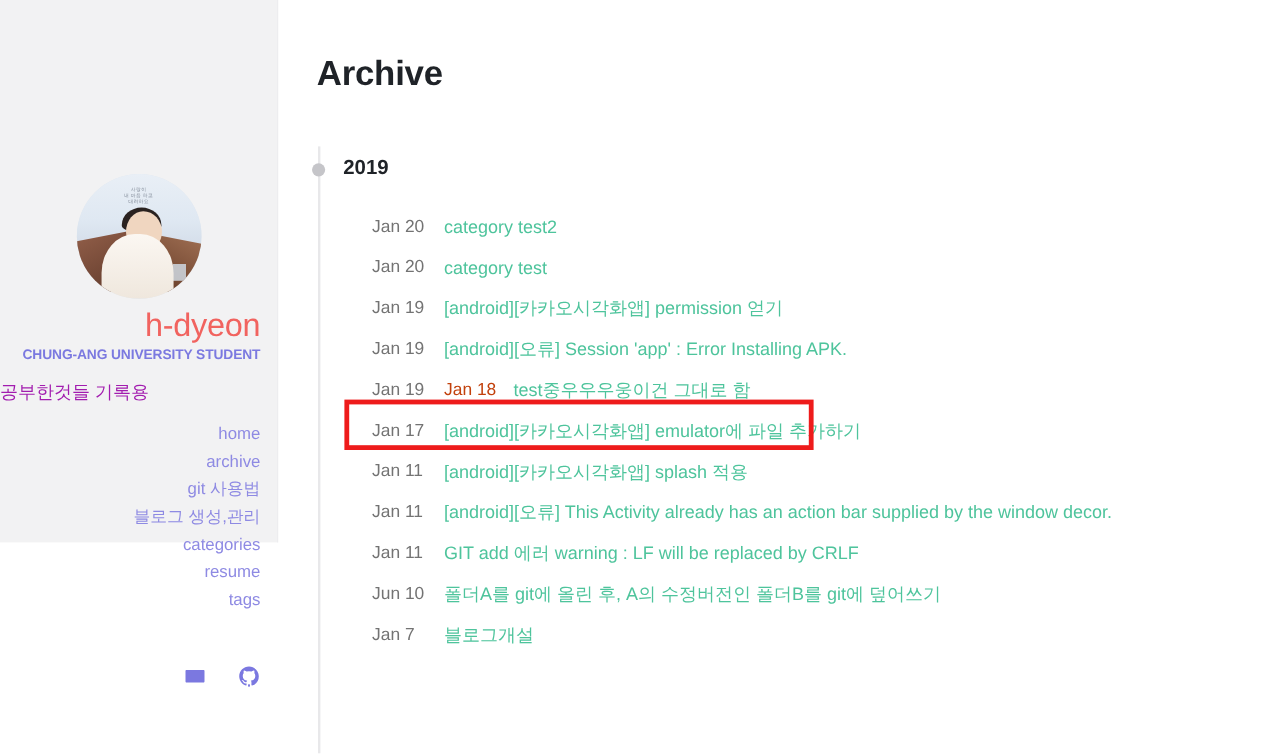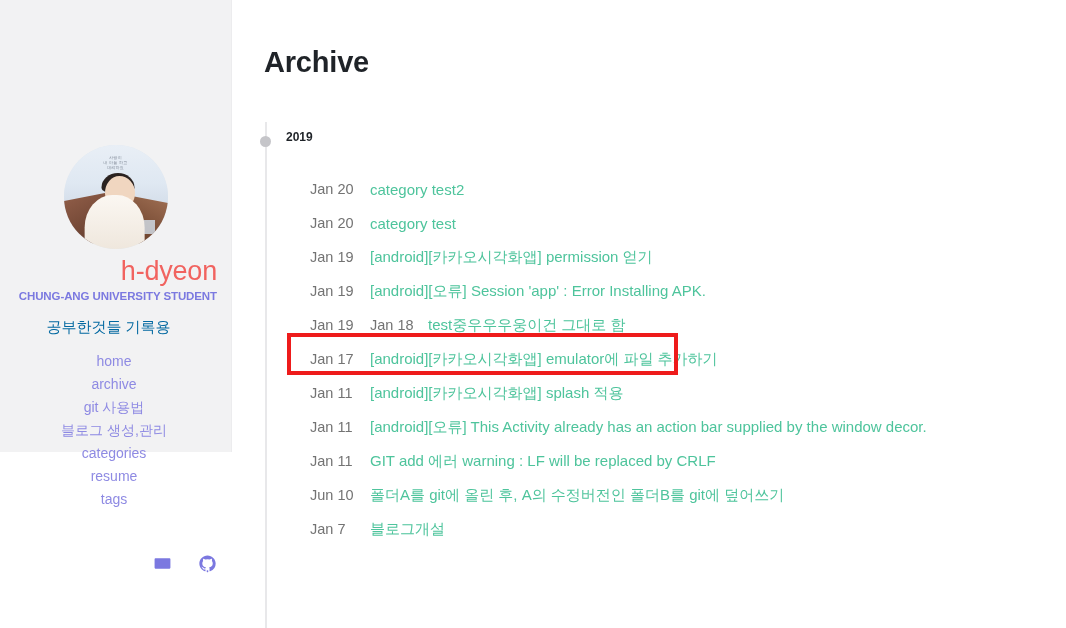--- a/index.html
+++ b/index.html
@@ -88,26 +88,26 @@
   }
   .site-sub {
     position:absolute; top:290px; left:16px; right:14px;
     text-align:right;
     font-size:11.5px; font-weight:700;
     color:#7b79e0;
     letter-spacing:-.1px;
   }
   .site-tag {
     position:absolute; top:318px; left:0; right:14px;
-    text-align:center;
-    font-size:15px; color:#0369a1;
+    text-align:left;
+    font-size:15px; color:#a21caf;
   }
   .nav {
     position:absolute; top:350px; left:0; right:14px;
-    text-align:center;
+    text-align:right;
     margin-left:11px;
   }
   .nav-item {
     display:block;
     font-size:14px;
     color:#8e8ae3;
     padding:3px 0;
     text-decoration:none;
     line-height:17px;
     cursor:pointer;
@@ -153,21 +153,21 @@
   .year-dot {
     position:absolute;
     left:28px; top:6px;
     width:11px; height:11px;
     border-radius:50%;
     background:#c5c5c9;
   }
   .year-label {
     position:absolute;
     left:54px; top:0;
-    font-size:12px; font-weight:700;
+    font-size:17px; font-weight:700;
     color:#1f2328;
   }
   .posts { margin-top:8px; }
   .post-row {
     position:relative;
     height:34px;
     display:flex;
     align-items:center;
     padding-left:78px;
   }
@@ -175,21 +175,21 @@
     width:60px;
     flex:0 0 60px;
     font-size:14.5px;
     color:#737373;
     white-space:nowrap;
   }
   .post-date2 {
     width:58px;
     flex:0 0 58px;
     font-size:14.5px;
-    color:#737373;
+    color:#c2410c;
     white-space:nowrap;
   }
   .post-link {
     font-size:15px;
     color:#4ec49c;
     text-decoration:none;
     white-space:nowrap;
     cursor:pointer;
   }
 

